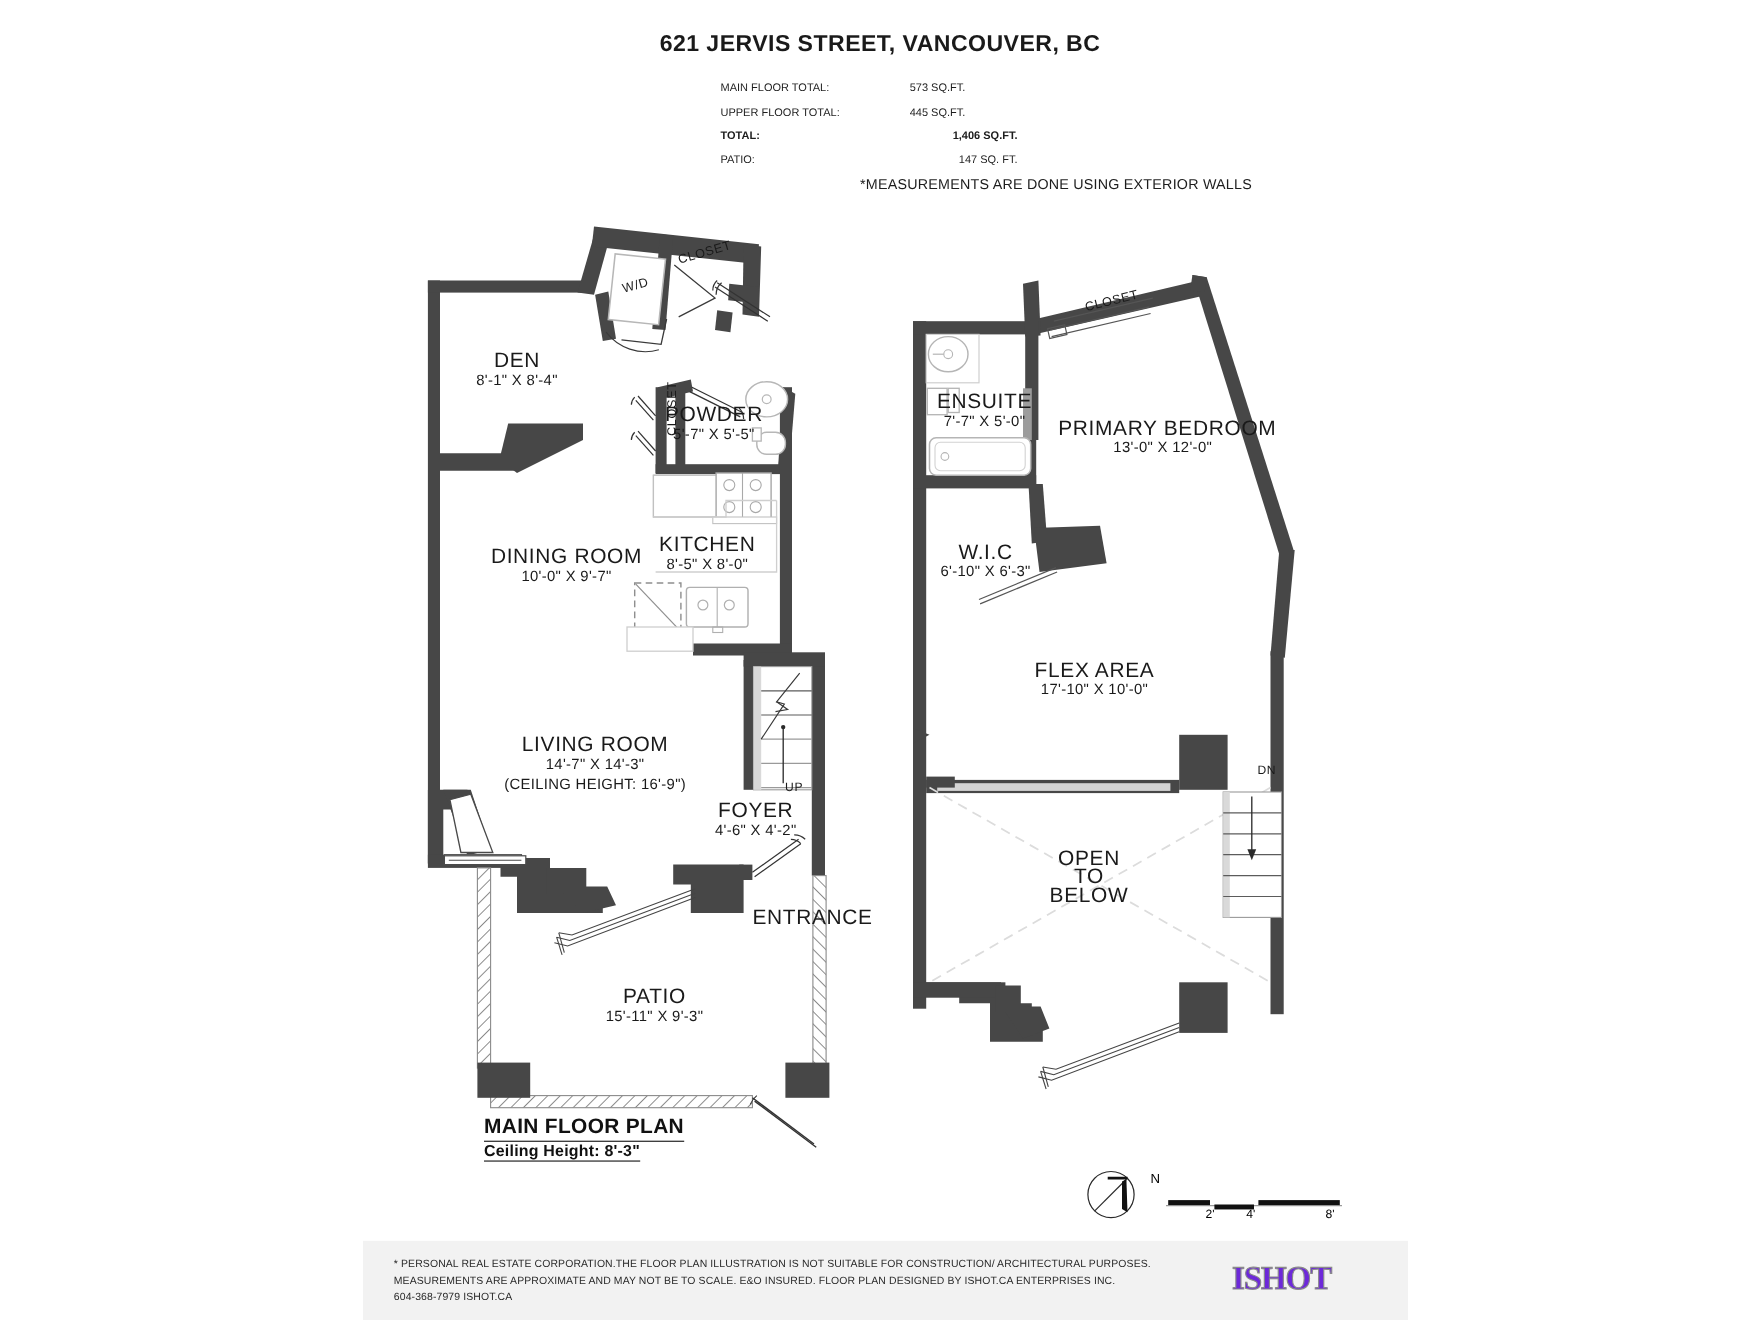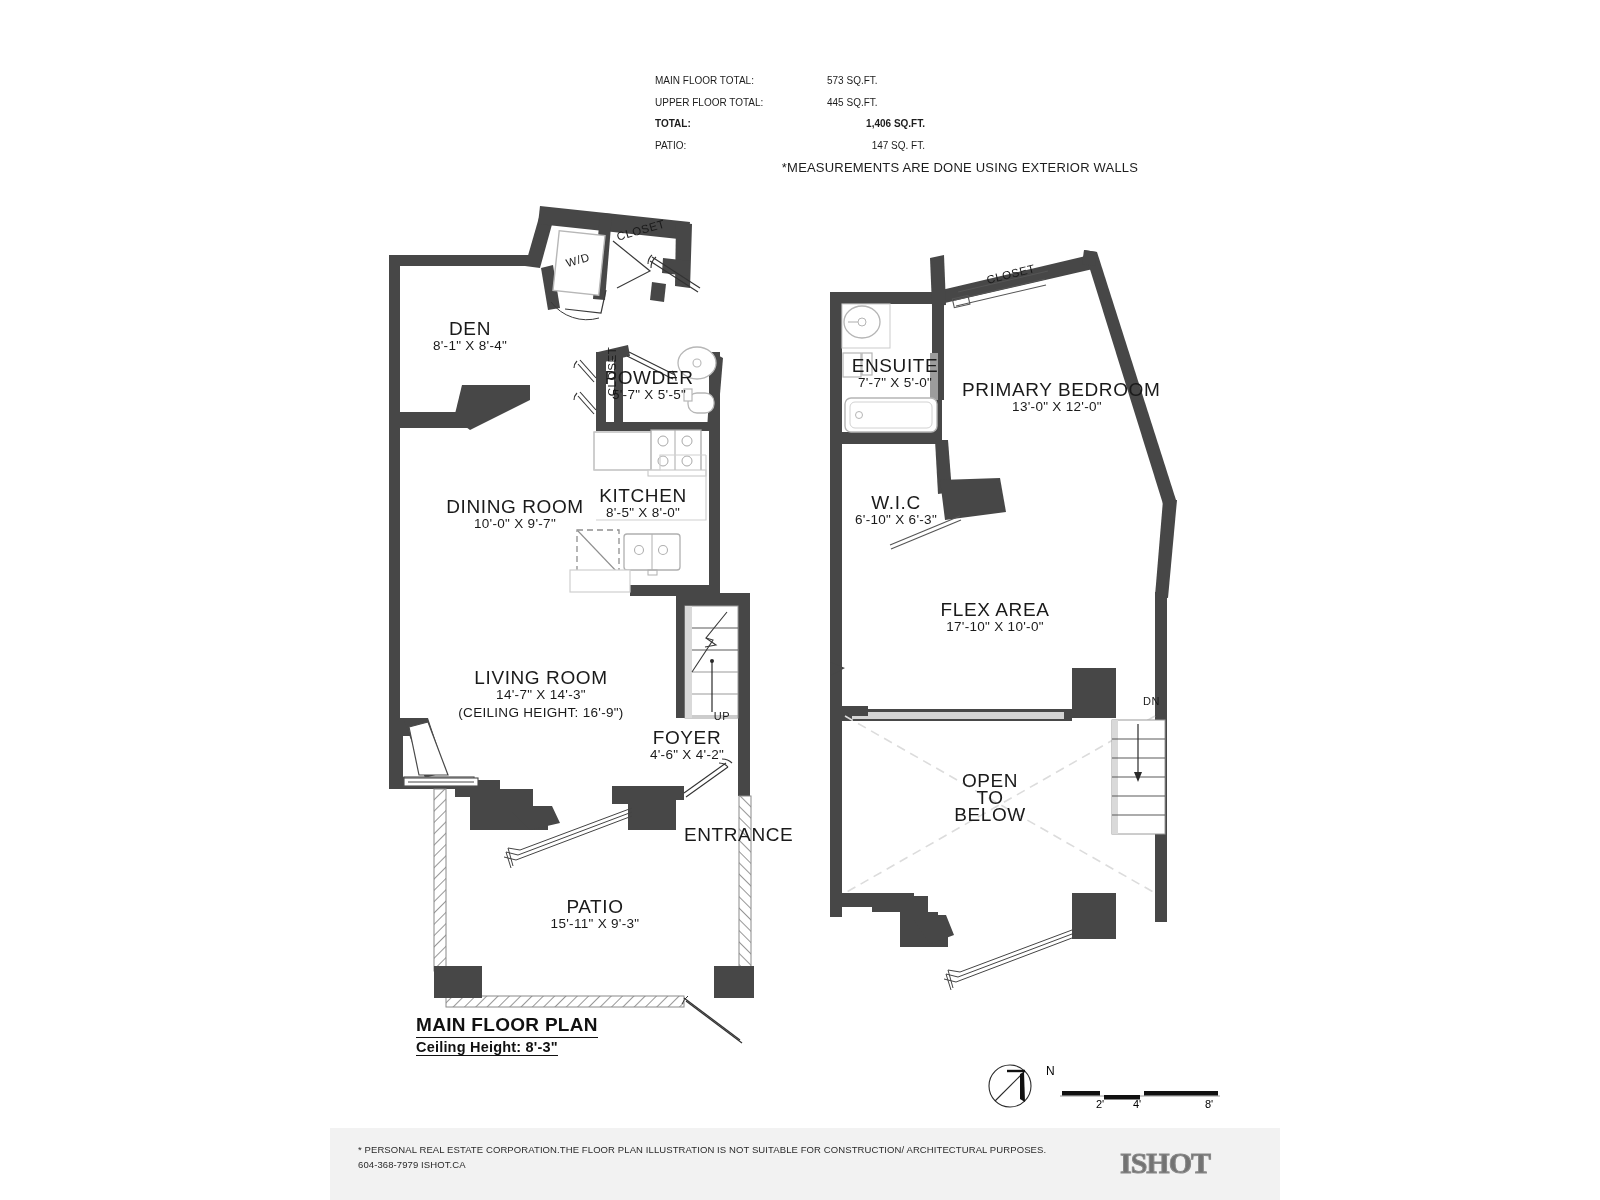--- a/index.html
+++ b/index.html
@@ -57,31 +57,32 @@
   .compass{position:absolute;left:985px;top:1062px;width:60px;height:48px;}
   .compass-n{position:absolute;left:1046px;top:1064px;font-size:12px;color:#000;}
   .scalebar{position:absolute;left:1060px;top:1082px;width:160px;height:30px;}
   .scale-lbl{position:absolute;font-size:11px;color:#000;}
 
   
   .footer{position:absolute;left:330px;top:1128px;width:950px;height:72px;background:#f2f2f2;}
   .footer-text{position:absolute;left:28px;top:14px;font-size:9.5px;line-height:15px;color:#2a2a2a;
      letter-spacing:.1px;font-family:"Liberation Sans", sans-serif;}
   .ishot{position:absolute;left:790px;top:18px;width:120px;height:36px;}
-  .ishot-word{font-size:30px;letter-spacing:-1px;color:#737373;
+  .ishot-word{font-size:30px;letter-spacing:-1px;color:#6d28d9;
       -webkit-text-stroke:1px #8a8a8a;font-family:"Liberation Serif", serif;font-weight:bold;}
 </style>
 </head>
 <body>
 
 <div class="page">
 
   <div class="header">
 
 
+    <div class="title">621 JERVIS STREET, VANCOUVER, BC</div>
 
     <div class="totals">
       <div class="row">
         <span class="lbl">MAIN FLOOR TOTAL:</span>
         <span class="val">573 SQ.FT.</span>
       </div>
       <div class="row">
         <span class="lbl">UPPER FLOOR TOTAL:</span>
         <span class="val">445 SQ.FT.</span>
       </div>
@@ -429,21 +430,21 @@
   </div>
 
   <div class="rl" style="left:684px;top:826px;width:110px;text-align:left;">
     <div class="n">ENTRANCE</div>
   </div>
 
   <div class="rl" style="left:694px;top:710px;width:36px;">
     <div class="tiny">UP</div>
   </div>
 
-  <div class="plantitle" style="left:416px;top:1014px;">
+  <div class="plantitle" style="left:440px;top:1014px;">
     <div class="t">MAIN FLOOR PLAN</div><br>
     <div class="s">Ceiling Height: 8'-3"</div>
   </div>
 
   <div class="rl small rot-2" style="left:976px;top:266px;width:70px;">
     <div class="n">CLOSET</div>
   </div>
 
   <div class="rl" style="left:840px;top:357px;width:110px;">
     <div class="n">ENSUITE</div>
@@ -494,20 +495,21 @@
       <rect x="84" y="9" width="74" height="4.5" fill="#111"></rect>
     </svg>
   </div>
   <div class="scale-lbl" style="left:1096px;top:1098px;">2'</div>
   <div class="scale-lbl" style="left:1133px;top:1098px;">4'</div>
   <div class="scale-lbl" style="left:1205px;top:1098px;">8'</div>
 
   <div class="footer">
     <div class="footer-text">
       <div>* PERSONAL REAL ESTATE CORPORATION.THE FLOOR PLAN ILLUSTRATION IS NOT SUITABLE FOR CONSTRUCTION/ ARCHITECTURAL PURPOSES.</div>
+      <div>MEASUREMENTS ARE APPROXIMATE AND MAY NOT BE TO SCALE. E&amp;O INSURED. FLOOR PLAN DESIGNED BY ISHOT.CA ENTERPRISES INC.</div>
       <div>604-368-7979  ISHOT.CA</div>
     </div>
     <div class="ishot">
       <span class="ishot-word">ISHOT</span>
     </div>
   </div>
 
 </div>
 
 </body></html>

